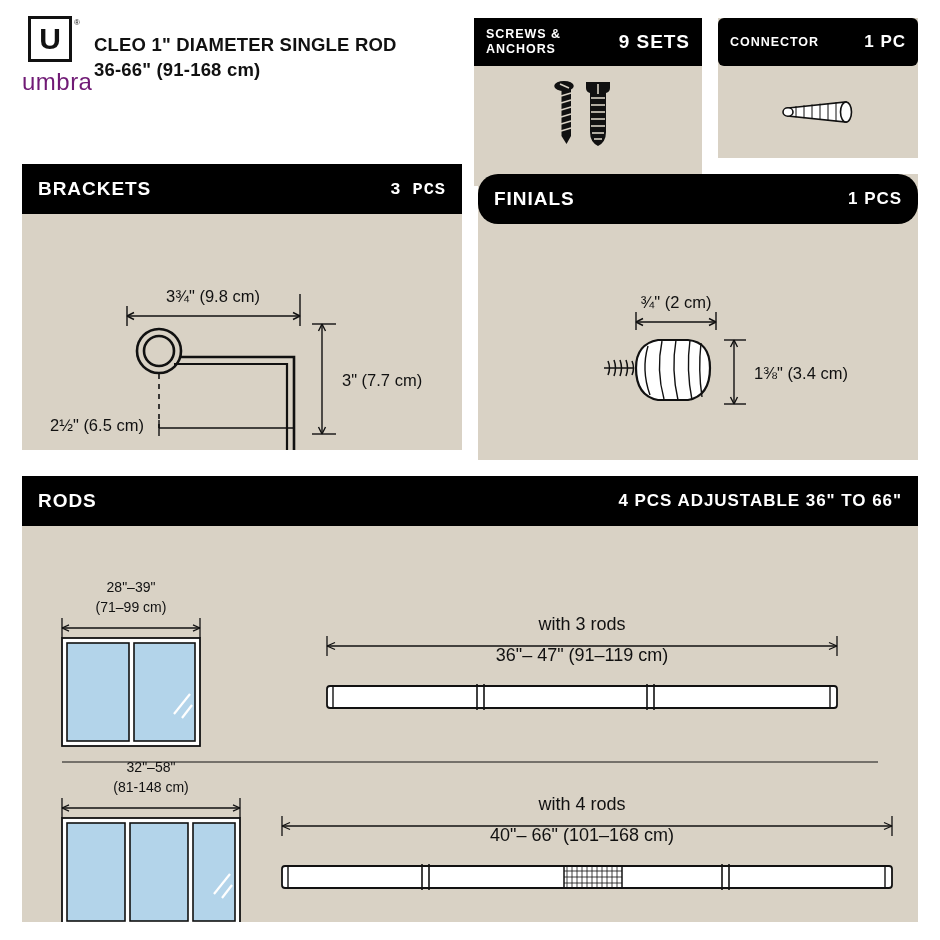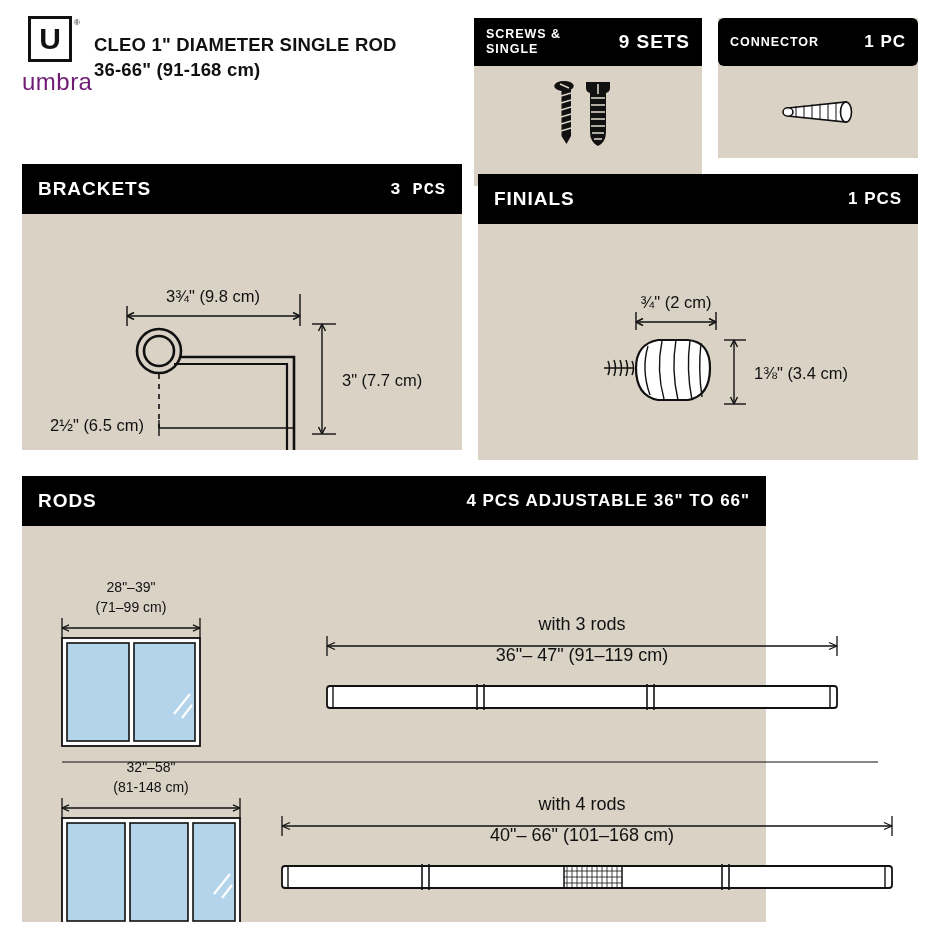--- a/index.html
+++ b/index.html
@@ -162,30 +162,31 @@
 
   #finials-panel {
     left: 478px;
     top: 174px;
     width: 440px;
     height: 286px;
   }
   #finials-panel .panel-header {
     height: 50px;
     padding: 0 16px;
+    border-radius: 20px;
   }
   #finials-panel .hdr-left { font-size: 19px; }
   #finials-panel .hdr-right { font-size: 17px; }
   #finials-panel .panel-body { height: 236px; }
 
   
   #rods-panel {
     left: 22px;
     top: 476px;
-    width: 744px;
+    width: 896px;
     height: 446px;
   }
   #rods-panel .panel-header {
     height: 50px;
     padding: 0 16px;
   }
   #rods-panel .hdr-left { font-size: 19px; }
   #rods-panel .hdr-right { font-size: 17px; }
   #rods-panel .panel-body { height: 396px; }
 
@@ -212,21 +213,21 @@
     <div class="title-wrap">
       <div class="title-line">CLEO 1" DIAMETER SINGLE ROD</div>
       <div class="title-line">36-66" (91-168 cm)</div>
     </div>
   </div>
 
   <div class="panel" id="screws-panel">
     <div class="panel-header">
       <div class="hdr-left">
         <div>SCREWS &amp;</div>
-        <div>SINGLE</div>
+        <div>ANCHORS</div>
       </div>
       <div class="hdr-right">9 SETS</div>
     </div>
     <div class="panel-body">
       <svg width="228" height="92" viewBox="0 0 228 92">
 
         <g fill="none" stroke="#111" stroke-width="1.6">
           <ellipse cx="90" cy="20" rx="9" ry="4.2" fill="#111" stroke="#111"></ellipse>
           <path d="M85 22 L87.5 22 L87.5 70 L92.5 78 L97 70 L97 22 L99.5 22" fill="#111" stroke="none"></path>
           <g stroke="#d9d2c5" stroke-width="1.5">

